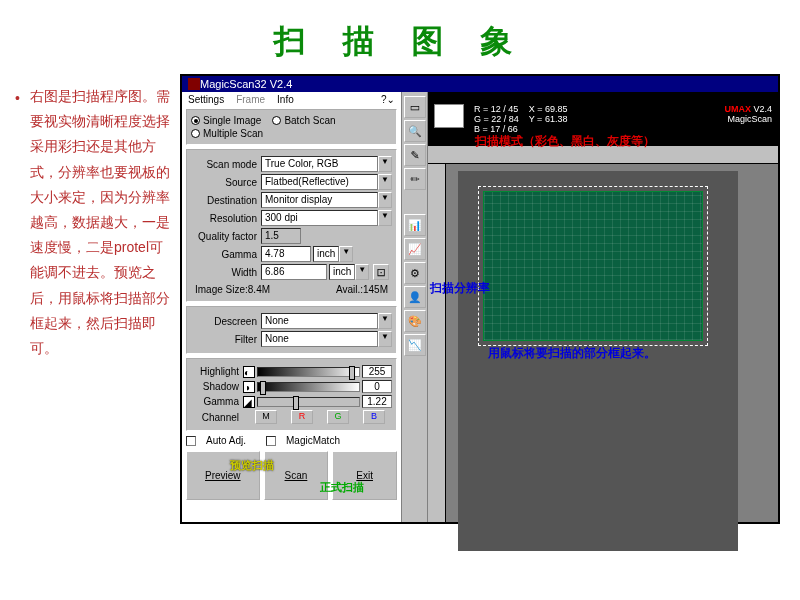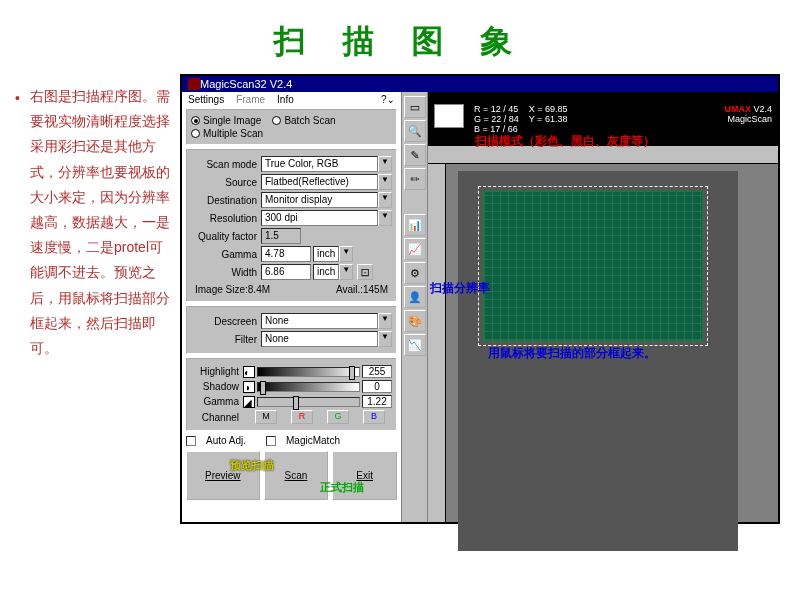--- a/index.html
+++ b/index.html
@@ -137,21 +137,21 @@
           <div class="form-row">
             <span class="form-label">Gamma</span>
             <div class="form-input" style="width:50px;flex:none;">4.78</div>
             <div class="dropdown unit-select">
               <div class="form-input">inch</div>
               <div class="dropdown-btn">▼</div>
             </div>
           </div>
           <div class="form-row">
             <span class="form-label">Width</span>
-            <div class="form-input" style="width:50px;flex:none;">6.86</div>
+            <div class="form-input" style="width:66px;flex:none;">6.86</div>
             <div class="dropdown unit-select">
               <div class="form-input">inch</div>
               <div class="dropdown-btn">▼</div>
             </div>
             <div class="tool-btn" style="margin-left:4px;width:16px;height:16px;">⊡</div>
           </div>
           <div class="info-row">
             <span><span>Image Size:</span><span>8.4M</span></span>
             <span><span>Avail.:</span><span>145M</span></span>
           </div>

